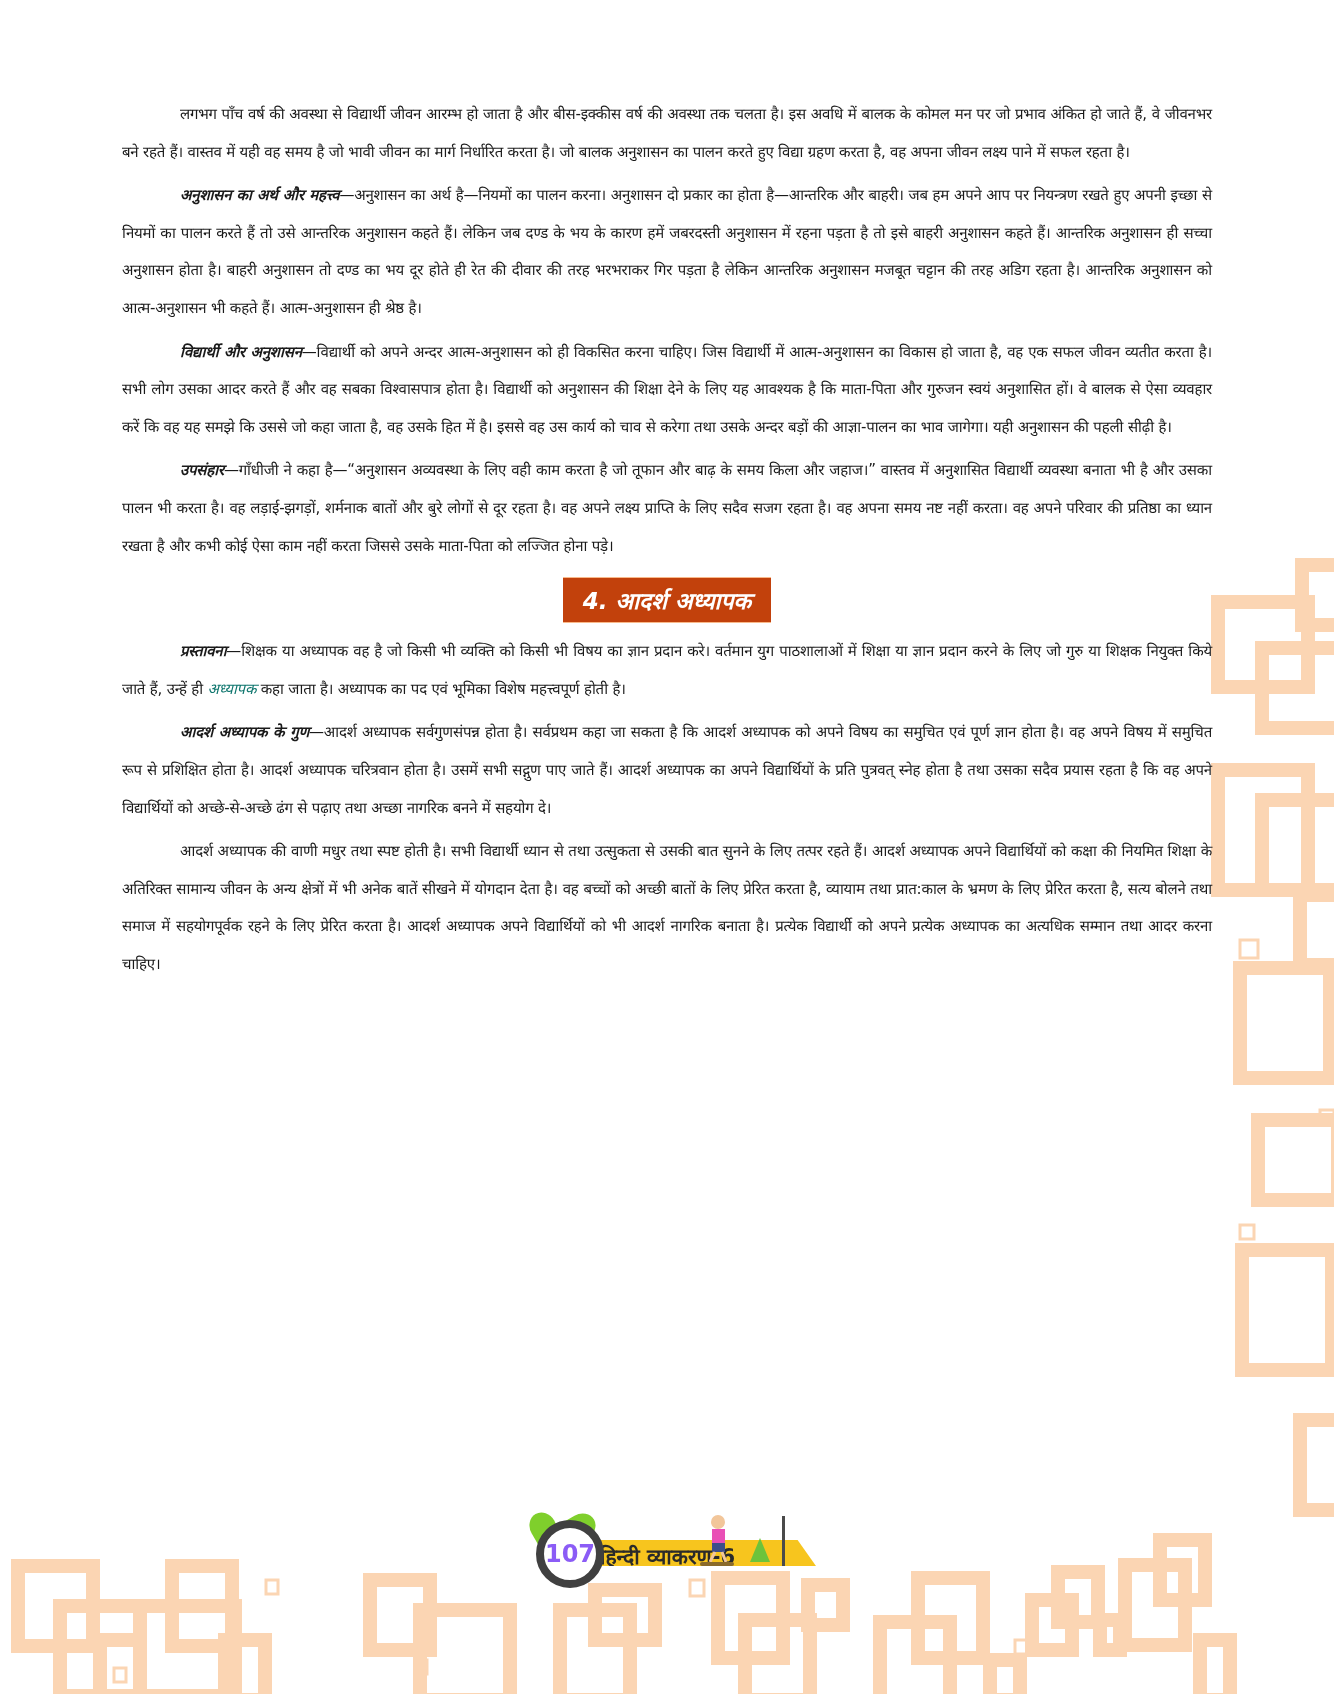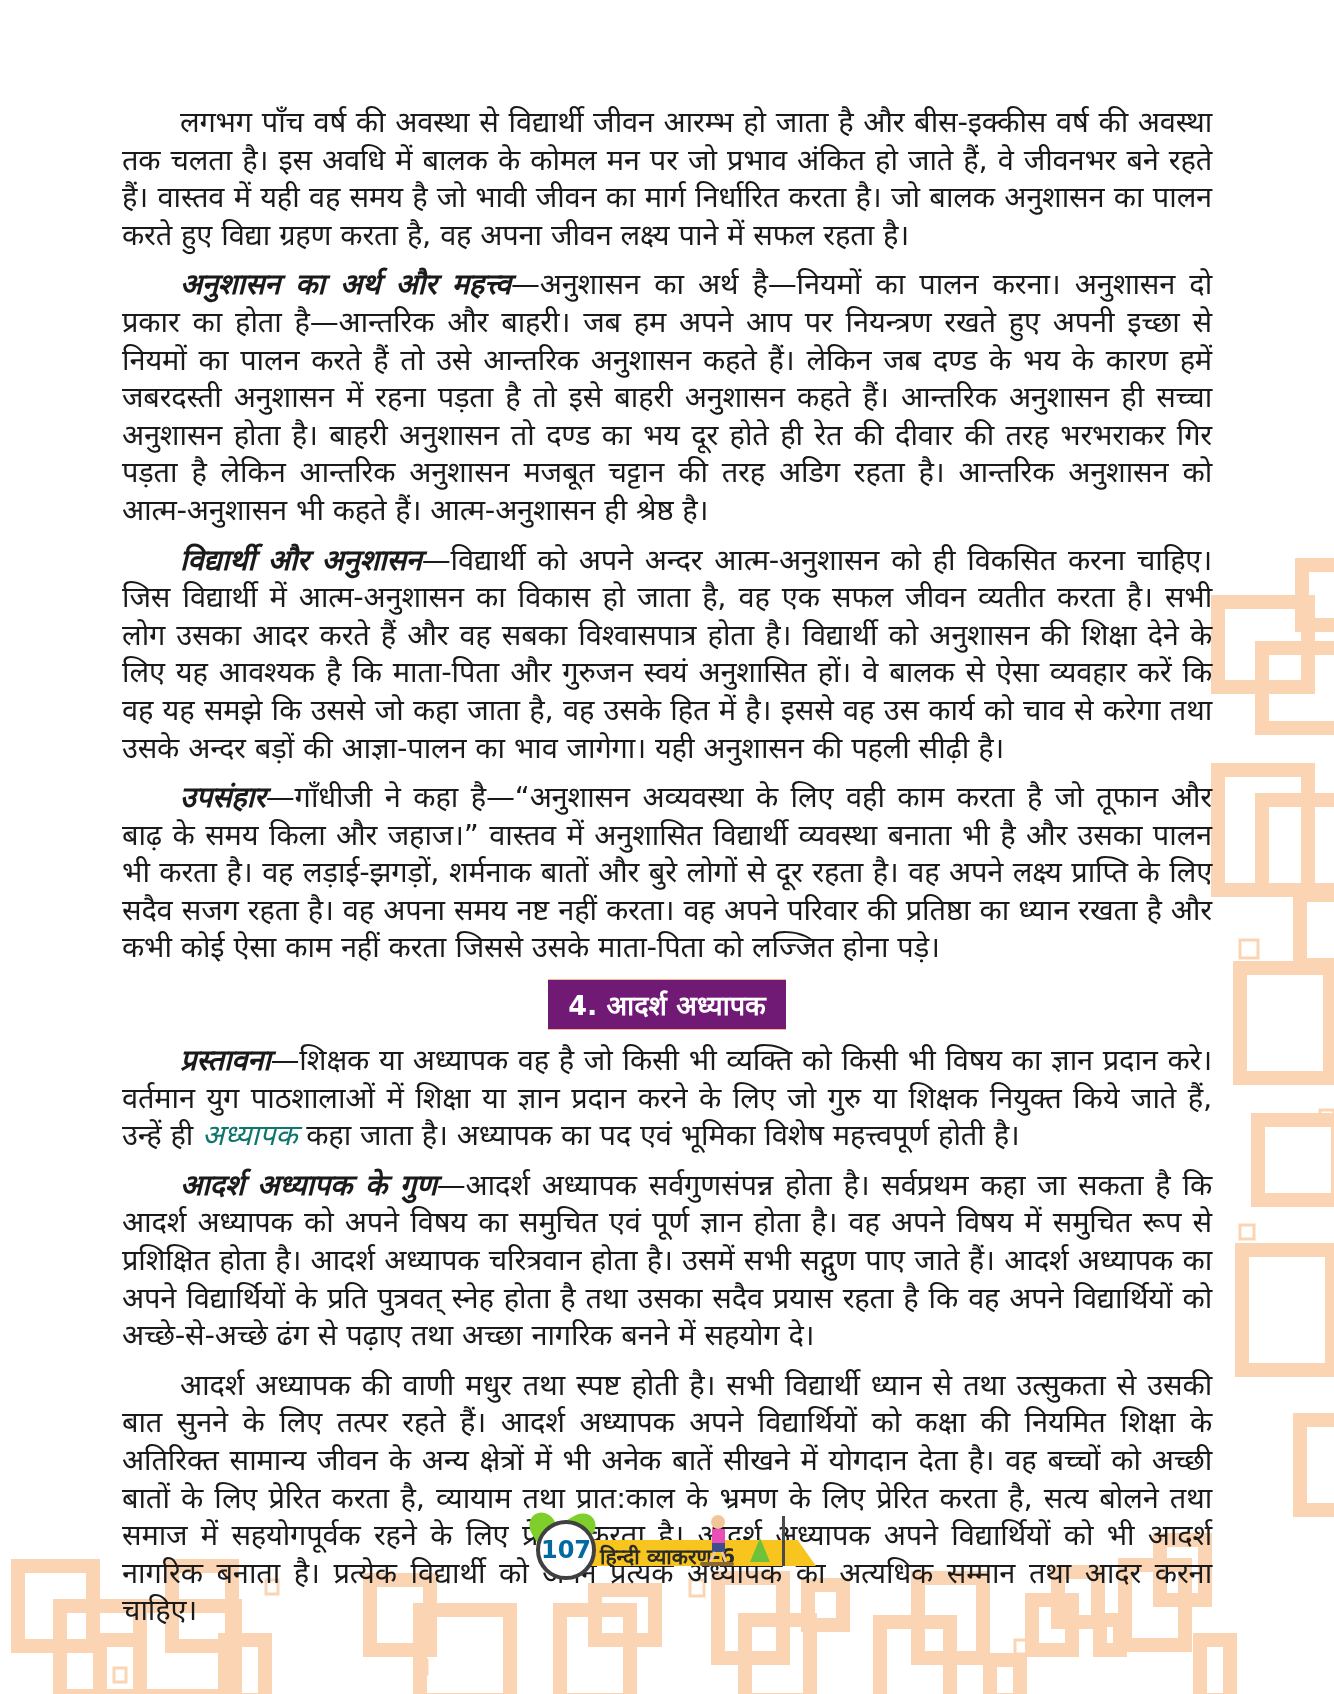--- a/index.html
+++ b/index.html
@@ -1,32 +1,32 @@
 <!DOCTYPE html>
 <html><head>
 <meta charset="utf-8">
 <style>
   html, body { margin:0; padding:0; }
   body { width:1334px; height:1694px; position:relative; background:#ffffff; overflow:hidden;
          font-family:"DejaVu Sans", sans-serif; color:#1a1a1a; }
   .deco { position:absolute; left:0; top:0; width:1334px; height:1694px; pointer-events:none; }
   .page { position:absolute; left:122px; top:92px; width:1090px; }
-  p.para { margin:12px 0 6px 0; font-size:29px; line-height:37.6px; text-align:justify; text-indent:58px; letter-spacing:-0.2px; }
+  p.para { margin:4px 0 6px 0; font-size:15px; line-height:37.6px; text-align:justify; text-indent:58px; letter-spacing:-0.2px; }
   p.para b { font-weight:bold;font-style:italic; }
   .hl { color:#0f766e;font-style:italic; }
   .title-wrap { text-align:center; margin:12px 0 10px 0; }
-  .title-box { display:inline-block; background:#701a75; color:#fff; font-size:27px; font-weight:bold;
-               padding:6px 20px; border-top:1px solid #f9b98a; border-bottom:1px solid #f9b98a; }
+  .title-box { display:inline-block; background:#c2410c; color:#fff; font-size:23px; font-weight:bold;
+               padding:6px 20px; border-top:1px solid #f9b98a; border-bottom:1px solid #f9b98a;font-style:italic; }
   .footer { position:absolute; left:520px; top:1512px; width:300px; height:60px; }
   .ribbon { position:absolute; left:66px; top:28px; width:230px; height:26px; background:#f7c51e;
             clip-path: polygon(0 0, 92% 0, 100% 100%, 0 100%); }
   .ribbon span { position:absolute; left:14px; top:2px; font-size:21px; color:#2a2a2a; font-weight:bold; }
   .pagenum { position:absolute; left:16px; top:8px; width:52px; height:52px; border-radius:50%; background:#fff;
-             border:4px solid #404040; display:flex; align-items:center; justify-content:center;
-             font-size:24px; font-weight:bold; color:#0369a1; }
+             border:8px solid #404040; display:flex; align-items:center; justify-content:center;
+             font-size:24px; font-weight:bold; color:#8b5cf6; }
   .leaf { position:absolute; width:26px; height:30px; background:#7fcf2c; border-radius:50% 50% 50% 0; }
 </style>
 </head>
 <body>
 
 <svg class="deco" viewBox="0 0 1334 1694">
   <g fill="none" stroke="#fbd5b3" stroke-width="14">
 
     <rect x="1302" y="565" width="60" height="60"></rect>
     <rect x="1218" y="602" width="90" height="85"></rect>

